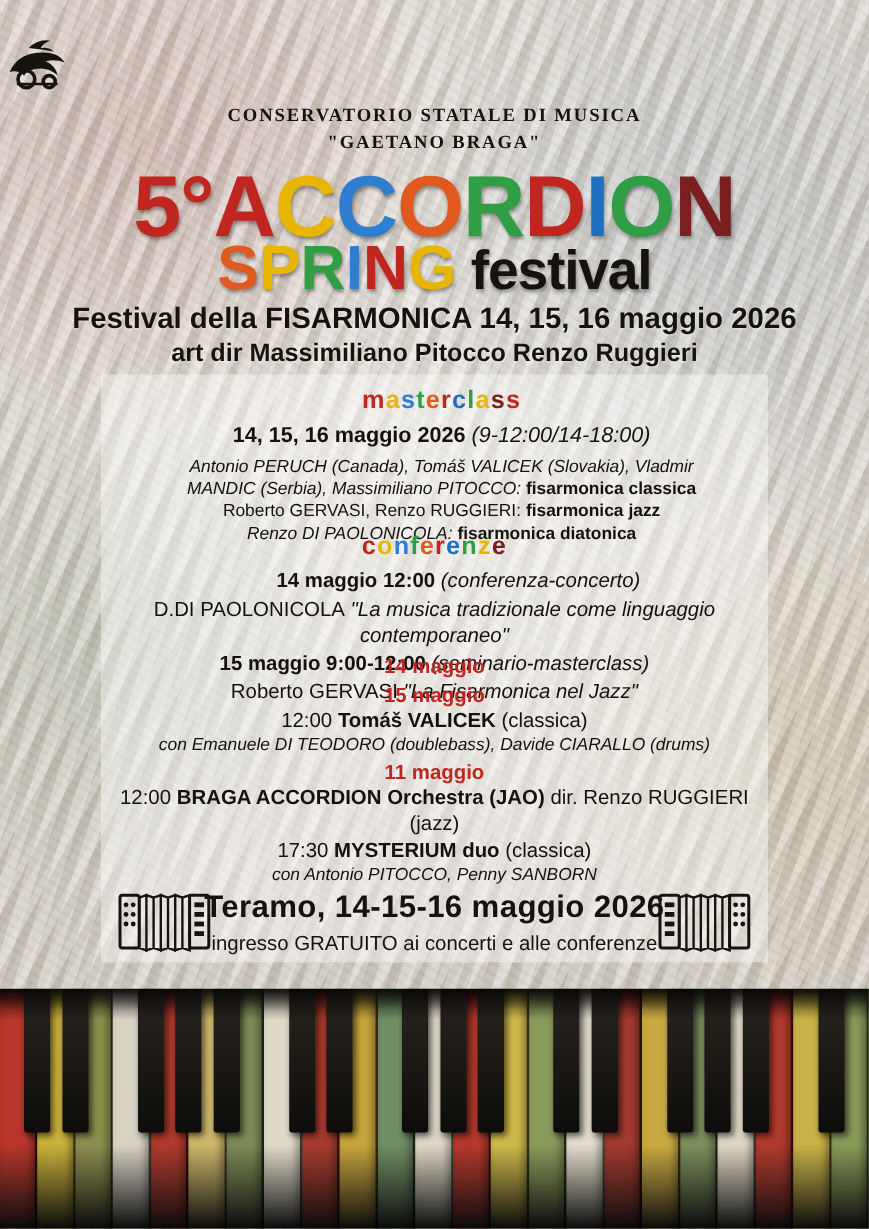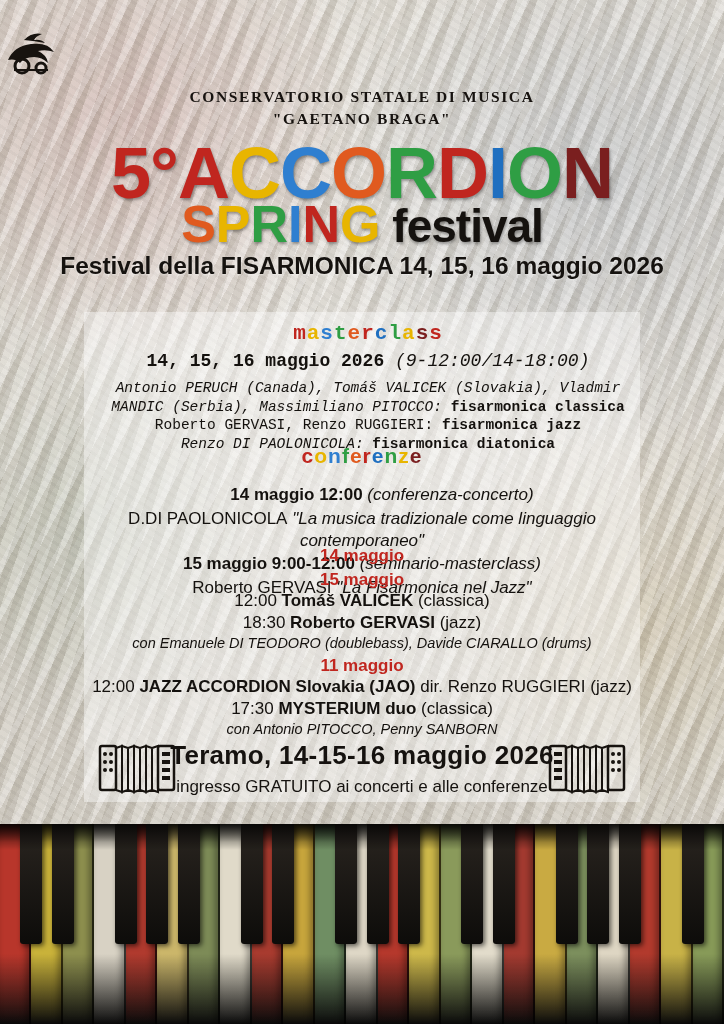--- a/index.html
+++ b/index.html
@@ -112,21 +112,21 @@
   .panel{
     position:absolute;left:84px;right:84px;top:312px;height:490px;
     background:rgba(255,255,255,.42);
   }
 
   .sec-head{
     text-align:center;font-size:21px;font-weight:700;letter-spacing:1px;margin:0;
   }
   .line{text-align:center;color:#14110e;}
 
-  .masterclass-wrap{position:absolute;left:96px;right:84px;top:322px;font-family:Liberation Mono, monospace;}
+  .masterclass-wrap{position:absolute;left:96px;right:84px;top:322px;}
   .conferenze-wrap{position:absolute;left:84px;right:84px;top:444px;}
   .concerti-wrap{position:absolute;left:84px;right:84px;top:542px;}
 
   .l-b{font-weight:700;}
   .l-i{font-style:italic;}
 
   .row{line-height:1.28;}
   .r17{font-size:17px;}
   .r18{font-size:18px;}
   .r15{font-size:14.5px;}
@@ -210,20 +210,21 @@
       <path d="M14 40 h34" stroke="#17130f" stroke-width="2"></path>
     </svg>
   </div>
 
   <div class="conservatorio">CONSERVATORIO STATALE DI MUSICA</div>
   <div class="braga">"GAETANO BRAGA"</div>
 
   <div class="title1" id="title1"><span style="color:#c0261f">5°</span><span style="color:#c0261f">A</span><span style="color:#e8b500">C</span><span style="color:#2f7fd0">C</span><span style="color:#e05a1f">O</span><span style="color:#2f9e44">R</span><span style="color:#c0261f">D</span><span style="color:#1f6fc0">I</span><span style="color:#2f9e44">O</span><span style="color:#7a1f1f">N</span></div>
   <div class="title2" id="title2"><span style="color:#e05a1f">S</span><span style="color:#e8b500">P</span><span style="color:#2f9e44">R</span><span style="color:#2f7fd0">I</span><span style="color:#c0261f">N</span><span style="color:#e8b500">G</span><span class="festival"> festival</span></div>
   <div class="subtitle">Festival della FISARMONICA 14, 15, 16 maggio 2026</div>
+  <div class="artdir">art dir  Massimiliano Pitocco Renzo Ruggieri</div>
 
   <div class="panel"></div>
 
   <div class="masterclass-wrap">
     <div class="sec-head" id="mc-head"><span style="color:#c0261f">m</span><span style="color:#e8b500">a</span><span style="color:#2f7fd0">s</span><span style="color:#2f9e44">t</span><span style="color:#e05a1f">e</span><span style="color:#c0261f">r</span><span style="color:#1f6fc0">c</span><span style="color:#2f9e44">l</span><span style="color:#e8b500">a</span><span style="color:#7a1f1f">s</span><span style="color:#c0261f">s</span></div>
     <div class="row r18 line" style="margin-top:5px">
       <span class="l-b">14, 15, 16 maggio 2026</span>
       <span class="l-i">(9-12:00/14-18:00)</span>
     </div>
     <div class="row r15 line l-i" style="margin-top:6px">Antonio PERUCH (Canada), Tomáš VALICEK (Slovakia), Vladmir</div>
@@ -234,36 +235,35 @@
       <span>Roberto GERVASI, Renzo RUGGIERI:</span><span class="l-b"> fisarmonica jazz</span>
     </div>
     <div class="row r15 line">
       <span class="l-i">Renzo DI PAOLONICOLA:</span><span class="l-b"> fisarmonica diatonica</span>
     </div>
   </div>
 
   <div class="conferenze-wrap">
     <div class="sec-head" id="cf-head"><span style="color:#c0261f">c</span><span style="color:#e8b500">o</span><span style="color:#2f7fd0">n</span><span style="color:#2f9e44">f</span><span style="color:#e05a1f">e</span><span style="color:#c0261f">r</span><span style="color:#1f6fc0">e</span><span style="color:#2f9e44">n</span><span style="color:#e8b500">z</span><span style="color:#7a1f1f">e</span></div>
     <div id="cf-items">
-        <div class="row r17 line" style="margin-top: 16px; padding-left: 40px;"><span class="l-b">14 maggio 12:00</span><span class="l-i"> (conferenza-concerto)</span></div>
+        <div class="row r17 line" style="margin-top: 5px; padding-left: 40px;"><span class="l-b">14 maggio 12:00</span><span class="l-i"> (conferenza-concerto)</span></div>
         <div class="row r17 line" style="margin-top: 2px;"><span>D.DI PAOLONICOLA</span><span class="l-i"> "La musica tradizionale come linguaggio contemporaneo"</span></div>
         <div class="row r17 line" style="margin-top: 2px;"><span class="l-b">15 maggio 9:00-12:00</span><span class="l-i"> (seminario-masterclass)</span></div>
         <div class="row r17 line" style="margin-top: 2px;"><span>Roberto GERVASI</span><span class="l-i">  "La Fisarmonica nel Jazz"</span></div>
       </div>
   </div>
 
   <div class="concerti-wrap">
     <div id="cc-days">
         <div class="datehead" style="margin-top: 4px;">14 maggio</div>
         <div class="datehead" style="margin-top: 4px;">15 maggio</div>
         <div class="row r17 line"><span>12:00 </span><span class="l-b">Tomáš VALICEK</span><span> (classica)</span></div>
-        <div class="row r17 line"><span>18:30 </span><span class="l-b">Roberto GERVASI</span><span> (jazz)</span></div>
         <div class="row r15 line l-i">con Emanuele DI TEODORO (doublebass), Davide CIARALLO (drums)</div>
         <div class="datehead" style="margin-top: 4px;">11 maggio</div>
-        <div class="row r17 line"><span>12:00 </span><span class="l-b">JAZZ ACCORDION Slovakia (JAO)</span><span> dir. Renzo RUGGIERI (jazz)</span></div>
+        <div class="row r17 line"><span>12:00 </span><span class="l-b">BRAGA ACCORDION Orchestra (JAO)</span><span> dir. Renzo RUGGIERI (jazz)</span></div>
         <div class="row r17 line"><span>17:30 </span><span class="l-b">MYSTERIUM duo</span><span> (classica)</span></div>
         <div class="row r15 line l-i">con Antonio PITOCCO, Penny SANBORN</div>
       </div>
   </div>
 
   <div class="acc-left">
     <svg width="78" height="62" viewBox="0 0 78 62" class="accordion-svg">
       <rect x="2" y="8" width="16" height="44" rx="2" fill="none" stroke="#17130f" stroke-width="2.5"></rect>
       <rect x="60" y="8" width="16" height="44" rx="2" fill="none" stroke="#17130f" stroke-width="2.5"></rect>
       <path d="M18 10 l6 -2 v46 l-6 -2z M24 8 l6 2 v42 l-6 2z M30 10 l6 -2 v46 l-6 -2z M36 8 l6 2 v42 l-6 2z M42 10 l6 -2 v46 l-6 -2z M48 8 l6 2 v42 l-6 2z M54 10 l6 -2 v46 l-6 -2z" fill="none" stroke="#17130f" stroke-width="2"></path>

